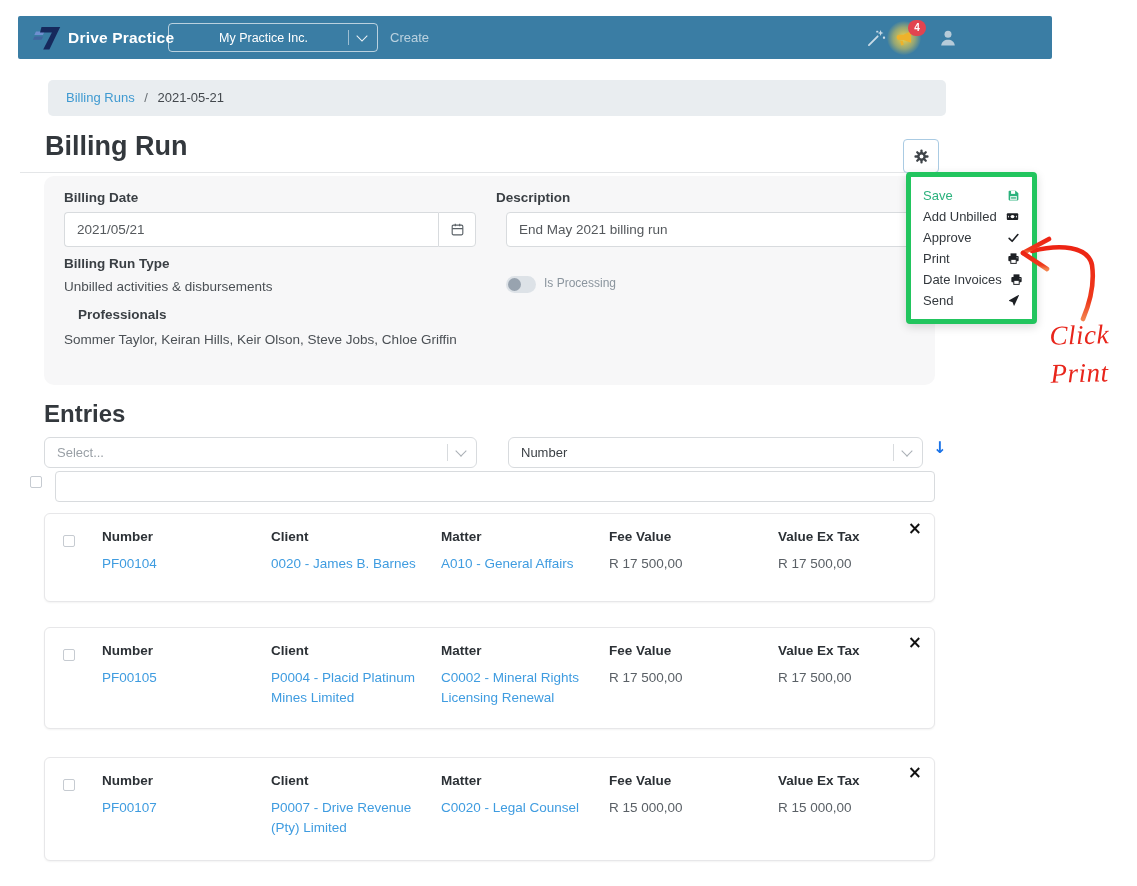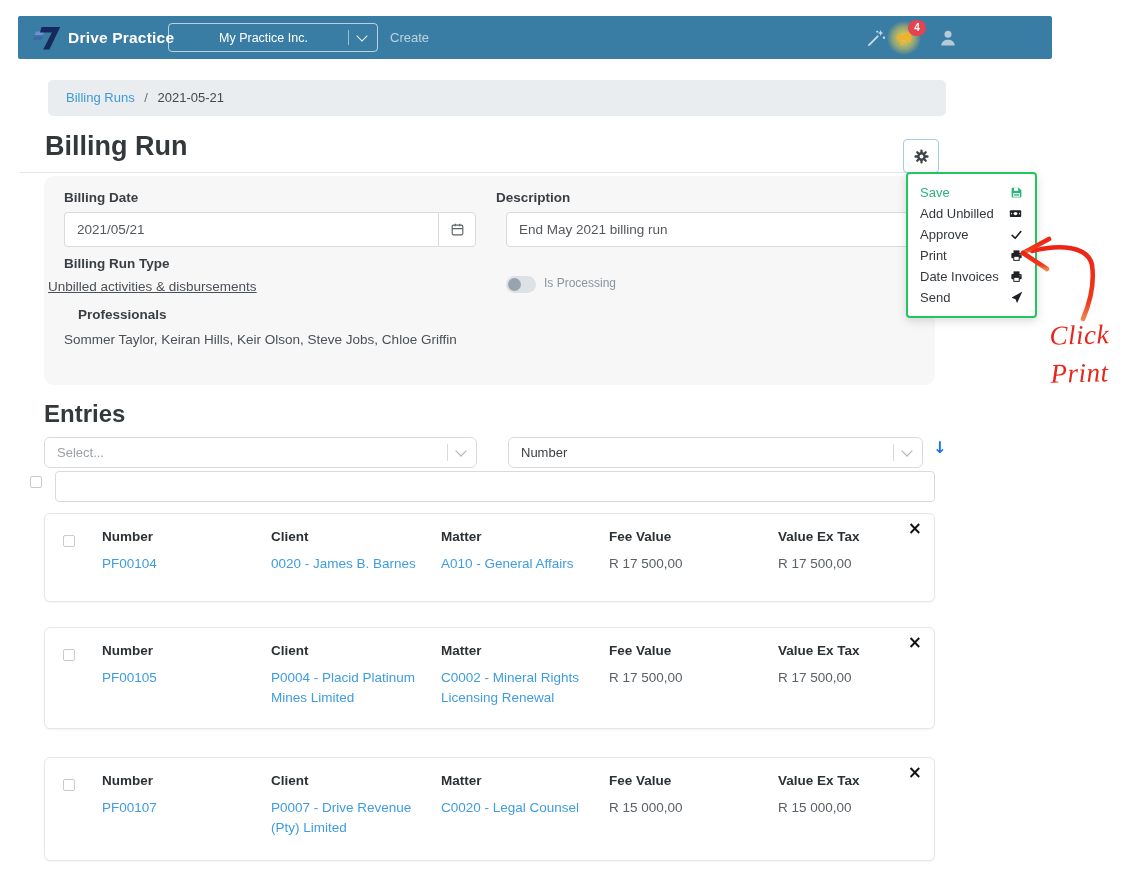--- a/index.html
+++ b/index.html
@@ -36,21 +36,21 @@
   .fvalue{position:absolute;font-size:13.5px;color:#4b5055;}
   .date-group{position:absolute;left:20px;top:36px;width:412px;height:35px;display:flex;}
   .date-input{width:374px;height:35px;box-sizing:border-box;border:1px solid #d8dbde;border-right:none;border-radius:4px 0 0 4px;background:#fff;font:13.5px "Liberation Sans",sans-serif;color:#55595d;padding:0 12px;outline:none;}
   .date-addon{width:38px;height:35px;box-sizing:border-box;border:1px solid #d8dbde;border-radius:0 4px 4px 0;background:#fff;display:flex;align-items:center;justify-content:center;cursor:pointer;}
   .desc-input{position:absolute;left:462px;top:36px;width:409px;height:35px;box-sizing:border-box;border:1px solid #d8dbde;border-radius:4px;background:#fff;font:13.5px "Liberation Sans",sans-serif;color:#55595d;padding:0 12px;outline:none;}
   .toggle{position:absolute;left:462px;top:100px;width:30px;height:17px;border-radius:9px;background:#dde2e7;cursor:pointer;}
   .toggle .knob{position:absolute;left:2px;top:2px;width:13px;height:13px;border-radius:50%;background:#98a3af;}
   .toggle-label{position:absolute;left:500px;top:100px;font-size:12px;color:#8b959e;}
 
   
-  .menu{position:absolute;left:906px;top:172px;width:131px;box-sizing:border-box;background:#fff;border:2px solid #22c55e;border-radius:4px;box-shadow:0 3px 10px rgba(0,0,0,.15);padding:8px 0;z-index:6;}
+  .menu{position:absolute;left:906px;top:172px;width:131px;box-sizing:border-box;background:#fff;border:5px solid #22c55e;border-radius:4px;box-shadow:0 3px 10px rgba(0,0,0,.15);padding:8px 0;z-index:6;}
   .menu-item{display:flex;align-items:center;justify-content:space-between;padding:3px 12px;font-size:13px;color:#33383d;cursor:pointer;}
   .menu-item .mi-label{white-space:nowrap;}
   .menu-item svg{flex:0 0 auto;margin-left:8px;}
   .mi-save{color:#2bb27d;font-weight:400;}
 
   
   .annot{position:absolute;left:1050px;top:316px;color:#e8251b;font-family:"Liberation Serif","DejaVu Serif",serif;font-style:italic;font-size:27px;line-height:38px;transform:rotate(-1.5deg);letter-spacing:.5px;}
   .arrow-svg{position:absolute;left:1008px;top:228px;z-index:7;pointer-events:none;}
 
   
@@ -155,21 +155,21 @@
         <svg width="15" height="15" viewBox="0 0 24 24" fill="none" stroke="#596066" stroke-width="1.8">
           <rect x="3.5" y="5" width="17" height="15.5" rx="2"></rect>
           <path d="M3.5 10.5h17M8.5 2.8v4M15.5 2.8v4"></path>
         </svg>
       </span>
     </div>
     <span class="flabel" style="left:452px;top:14px;">Description</span>
     <input class="desc-input" value="End May 2021 billing run" style="">
 
     <span class="flabel" style="left:20px;top:80px;">Billing Run Type</span>
-    <span class="fvalue" style="left:4px;top:103px;text-decoration:underline;">Unbilled activities &amp; disbursements</span>
+    <span class="fvalue" style="left:20px;top:103px;">Unbilled activities &amp; disbursements</span>
 
     <div class="toggle">
         <span class="knob"></span>
       </div>
     <span class="toggle-label">Is Processing</span>
 
     <span class="flabel" style="left:34px;top:131px;">Professionals</span>
     <span class="fvalue" style="left:20px;top:156px;">Sommer Taylor, Keiran Hills, Keir Olson, Steve Jobs, Chloe Griffin</span>
   </div>
 

